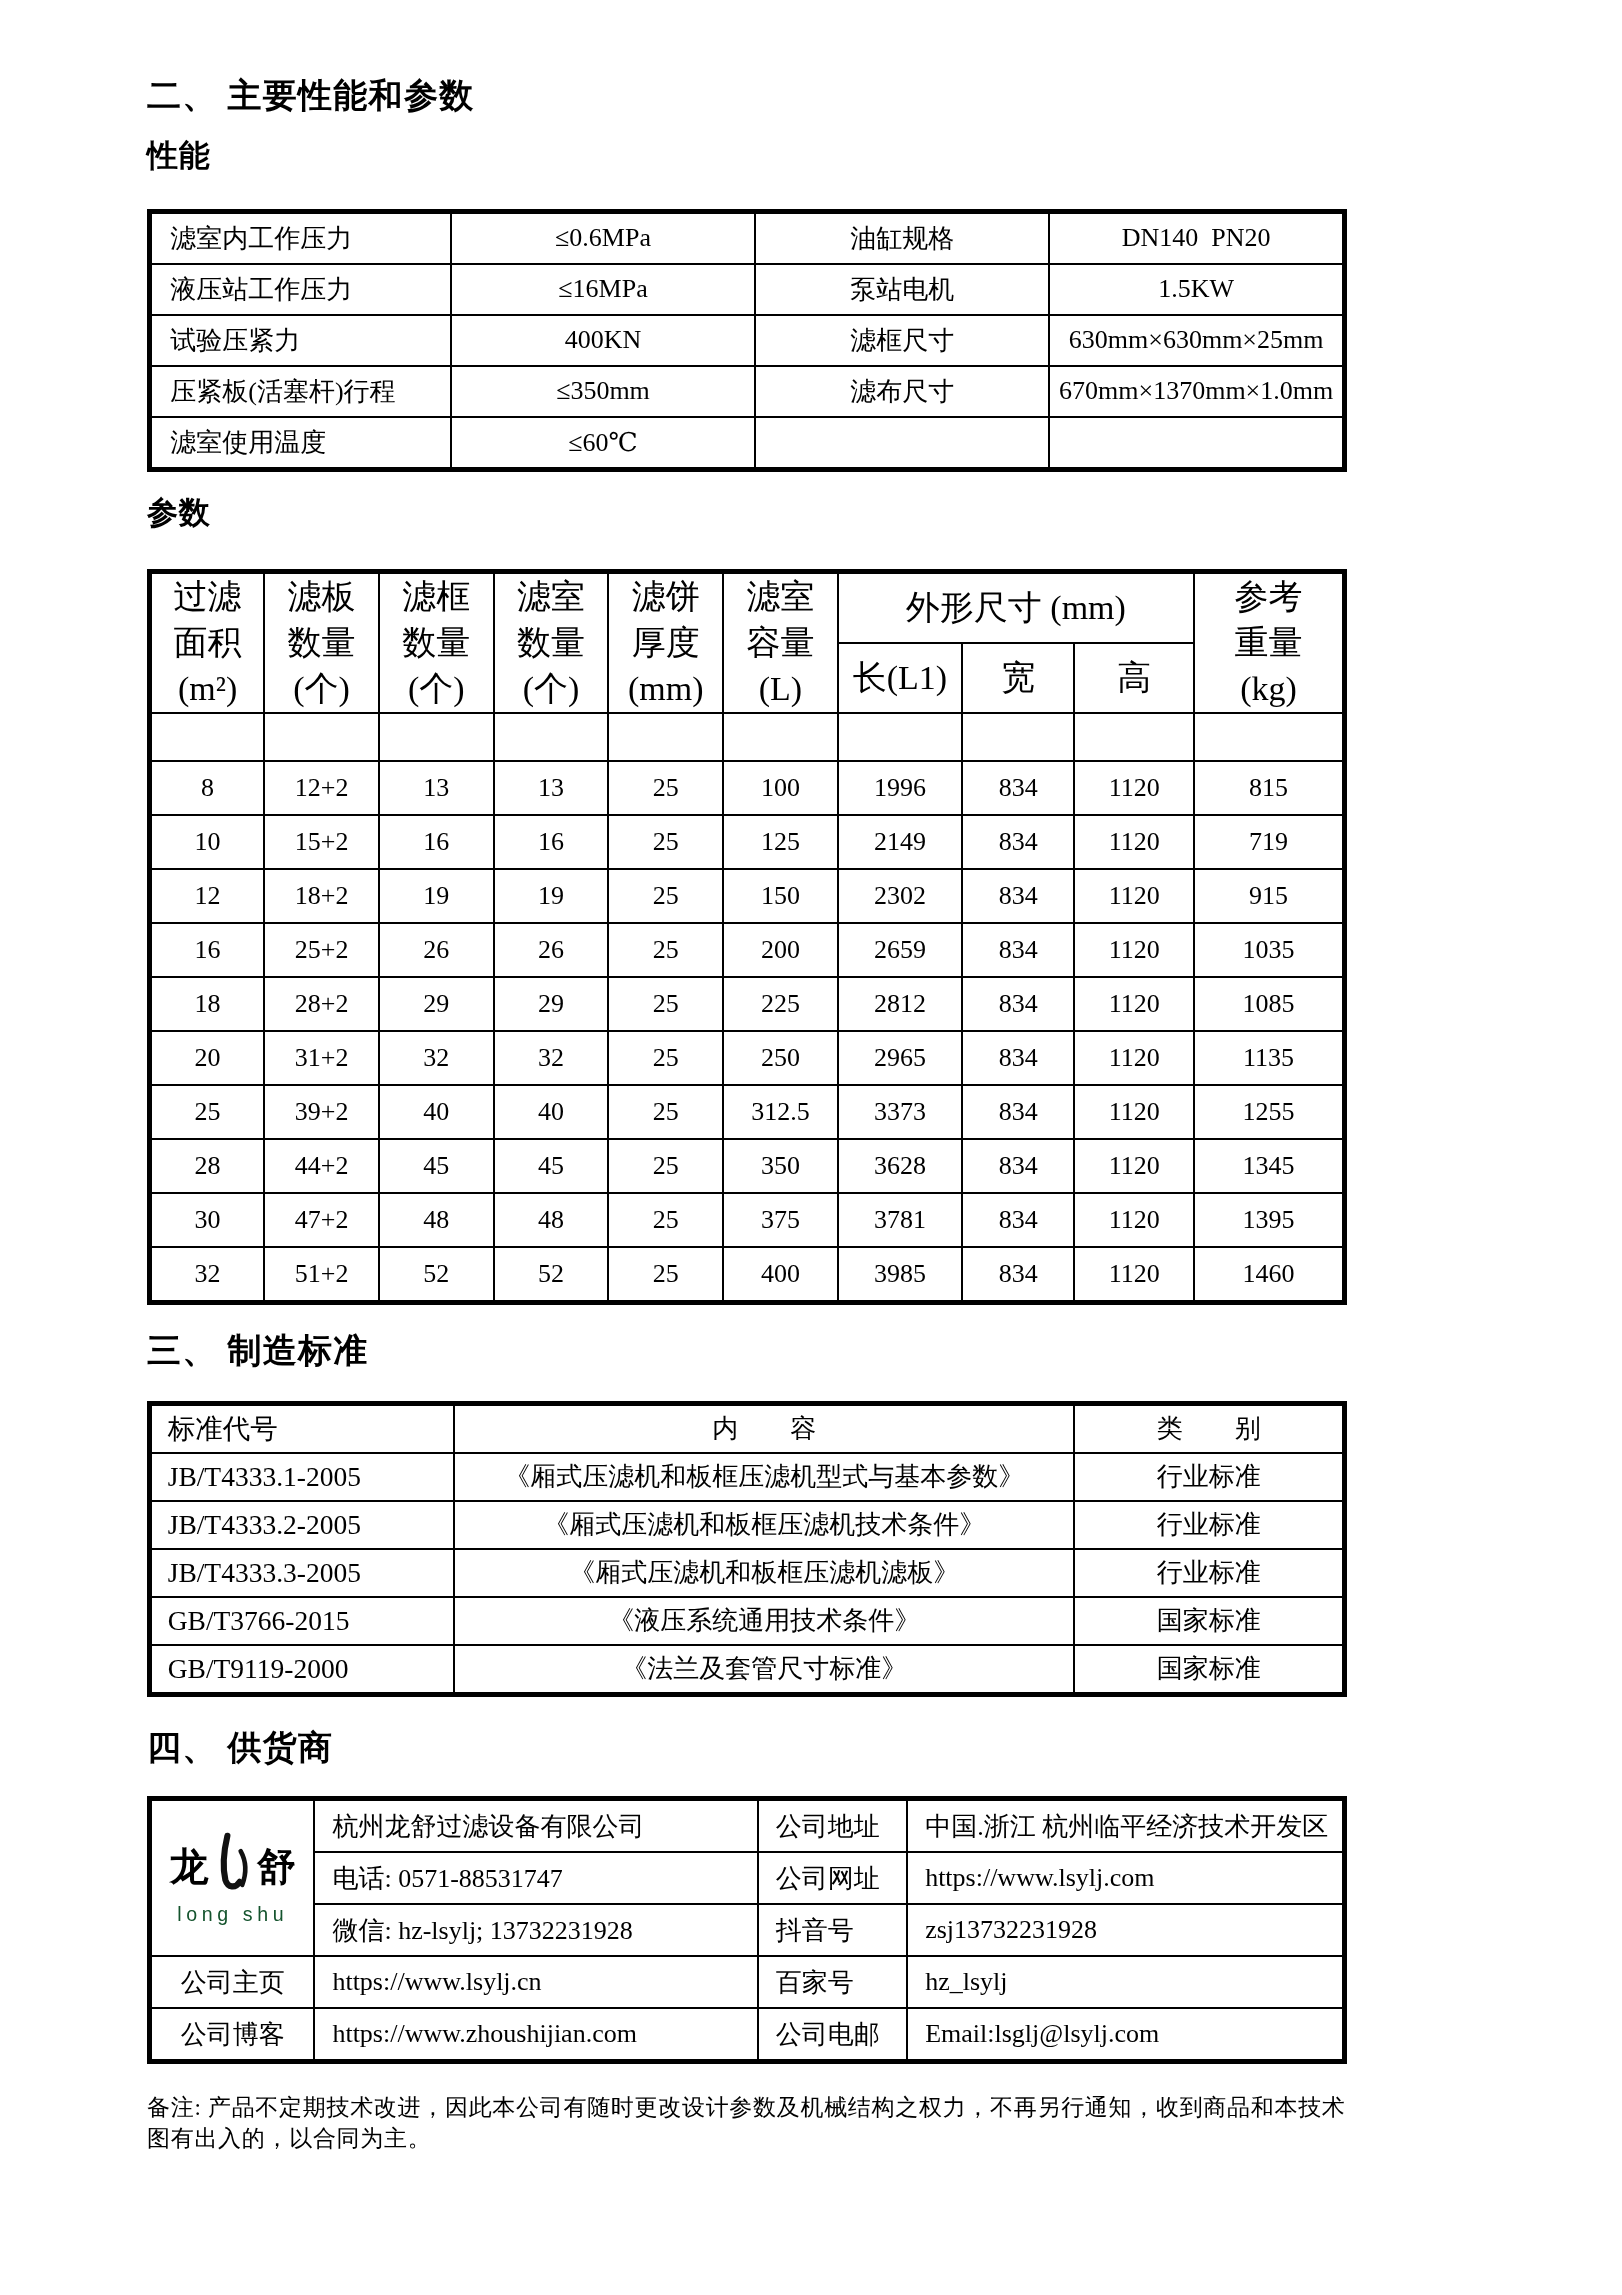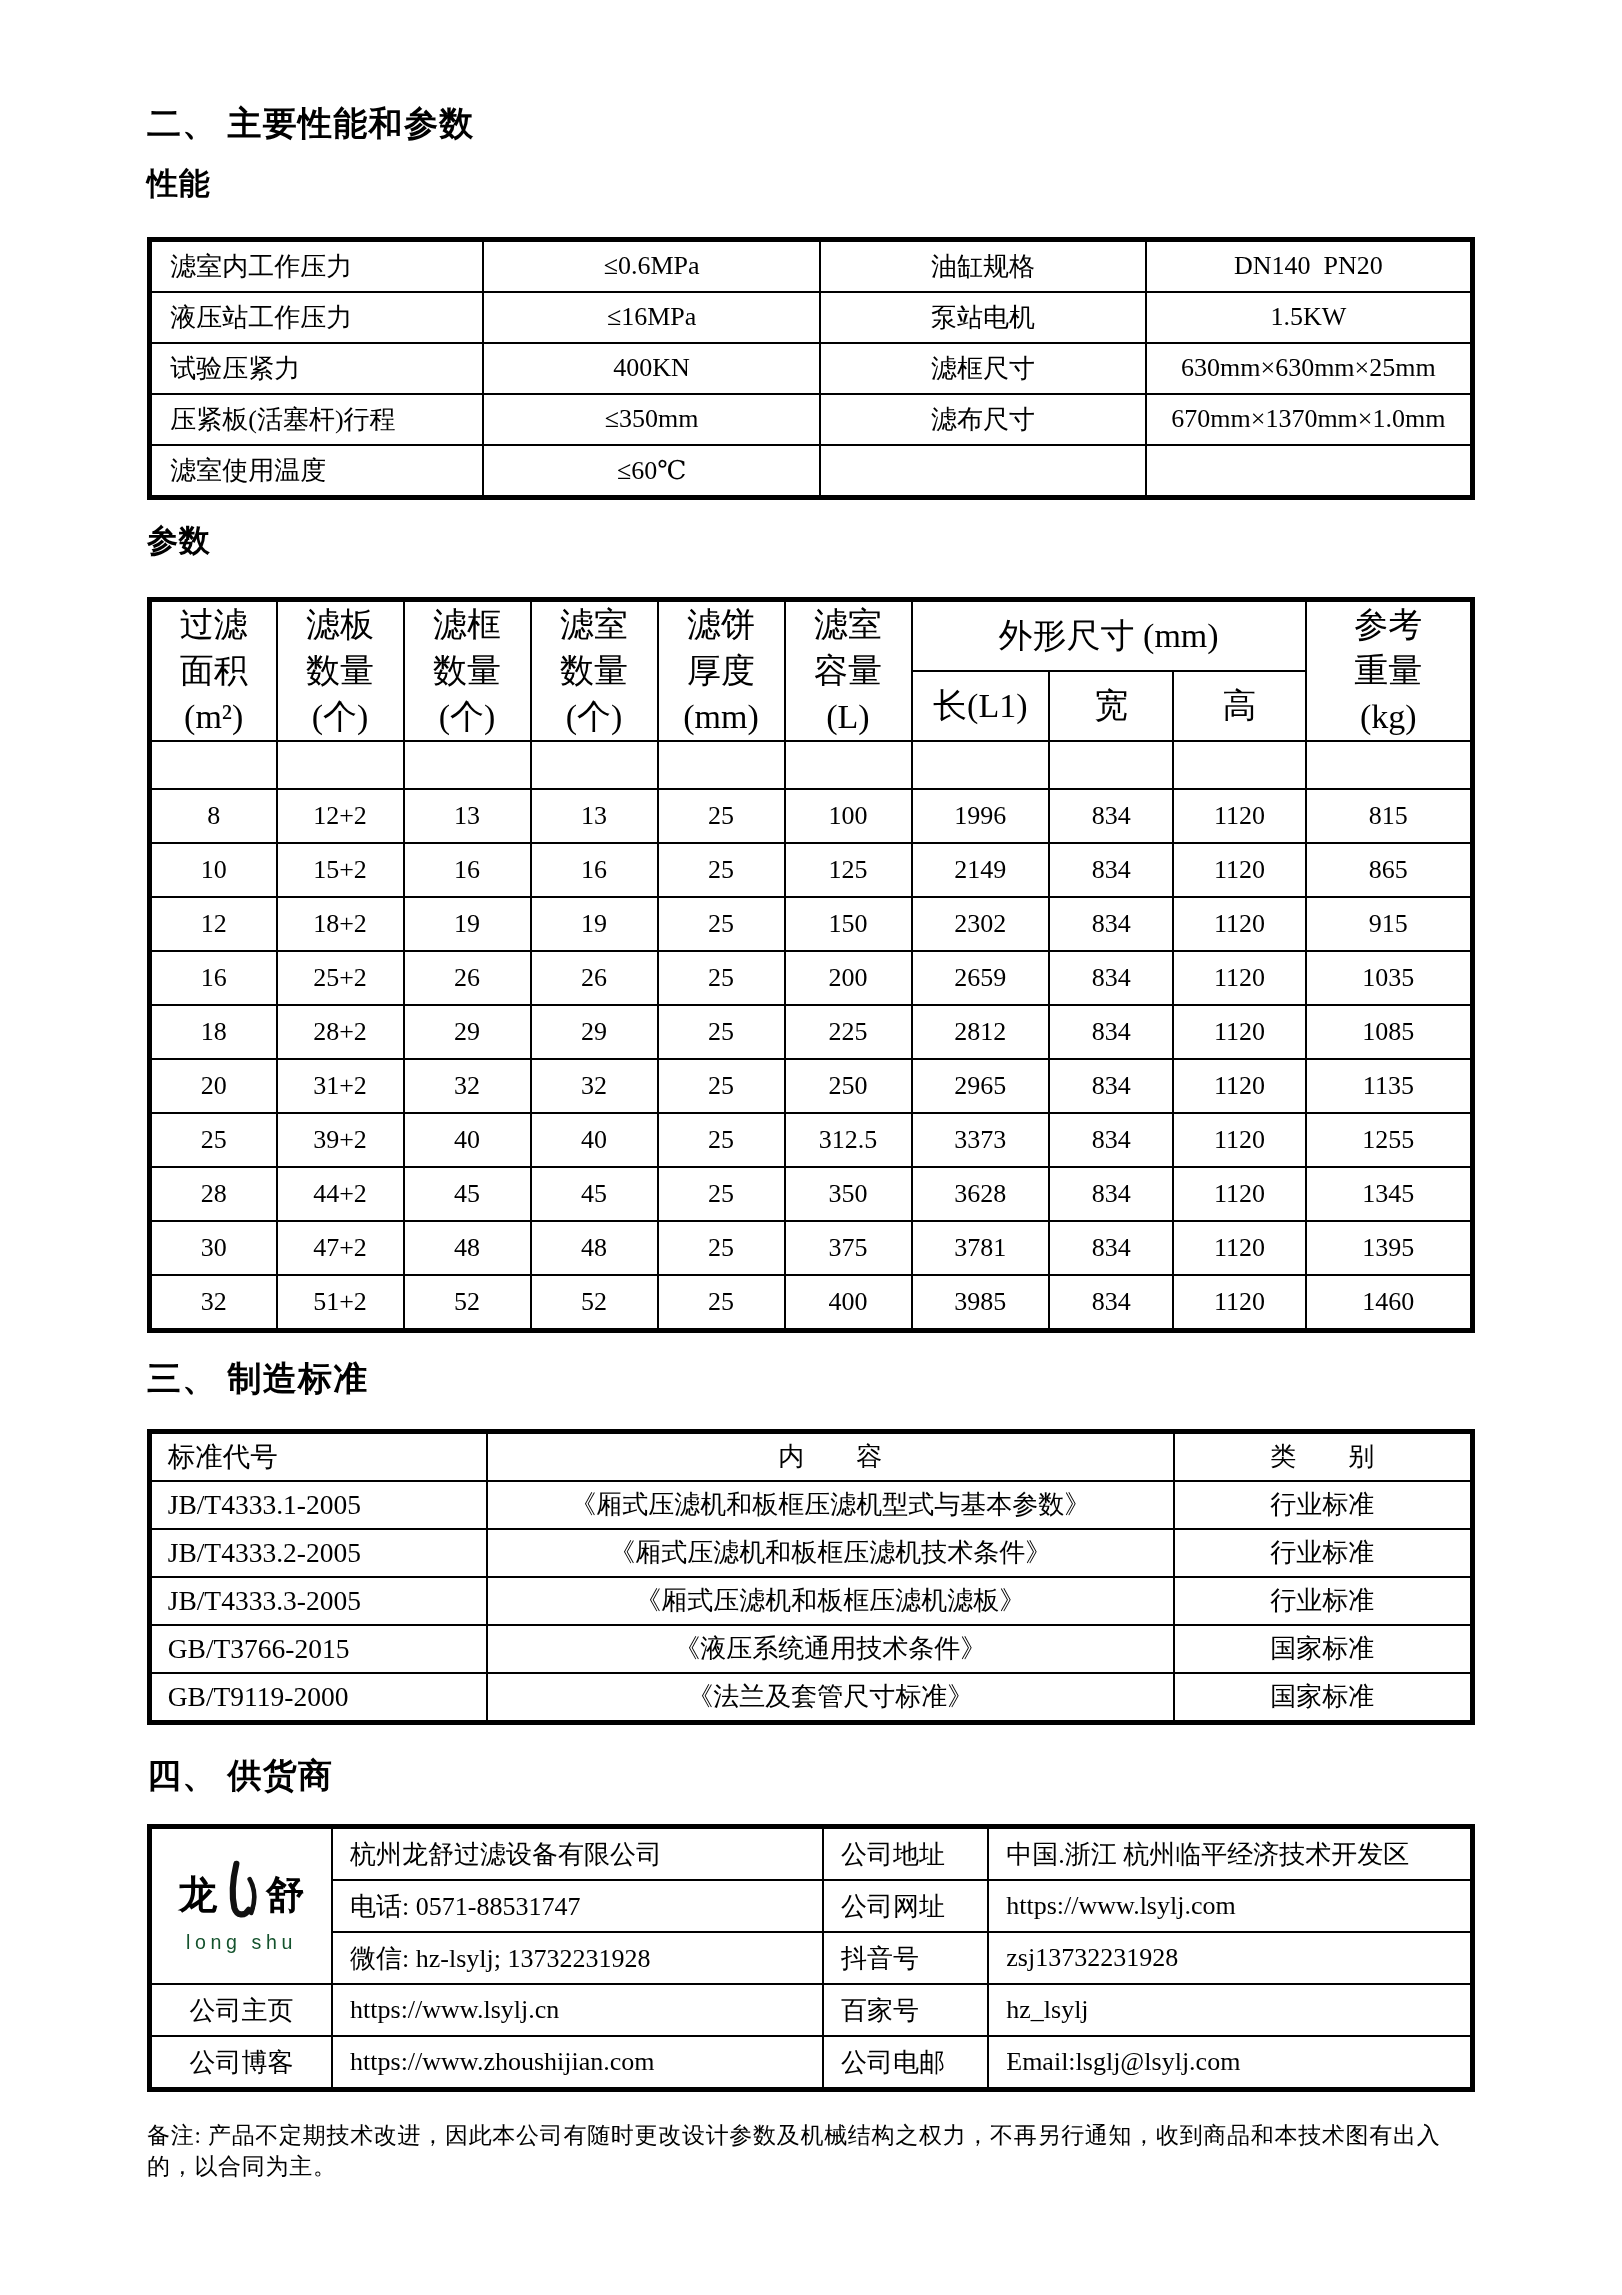--- a/index.html
+++ b/index.html
@@ -1,21 +1,21 @@
 <!DOCTYPE html>
 <html style="font-size:10.5px"><head>
 <meta charset="utf-8">
 <style>
   html,body{margin:0;padding:0;}
   body{
     width:1622px;height:2295px;background:#ffffff;color:#000;
     font-family:"Liberation Serif","DejaVu Serif",serif;
     -webkit-font-smoothing:antialiased;
   }
-  .page{width:1328px;margin-left:147px;padding-top:104px;}
+  .page{width:1200px;margin-left:147px;padding-top:76px;}
   h1{font-size:34px;line-height:1.15;margin:0;font-weight:bold;letter-spacing:1.3px;}
   h2{font-size:31px;line-height:1.15;margin:0;font-weight:bold;letter-spacing:0.7px;}
   .h1-sec2{margin-bottom:23px;}
   .sub-perf{margin-bottom:35px;}
   .sub-param{margin-top:23.6px;margin-bottom:38px;}
   .h1-sec3{margin-top:26px;margin-bottom:31px;}
   .h1-sec4{margin-top:31px;margin-bottom:29.4px;}
 
   table{border-collapse:collapse;table-layout:fixed;width:100%;}
   .tbl{border:5.9px solid #000;}
@@ -173,21 +173,21 @@
     <tr class="dr">
       <td>10</td>
       <td>15+2</td>
       <td class="b">16</td>
       <td>16</td>
       <td>25</td>
       <td>125</td>
       <td>2149</td>
       <td>834</td>
       <td>1120</td>
-      <td>865</td>
+      <td>719</td>
     </tr>
     <tr class="dr">
       <td>12</td>
       <td>18+2</td>
       <td class="b">19</td>
       <td>19</td>
       <td>25</td>
       <td>150</td>
       <td>2302</td>
       <td>834</td>

